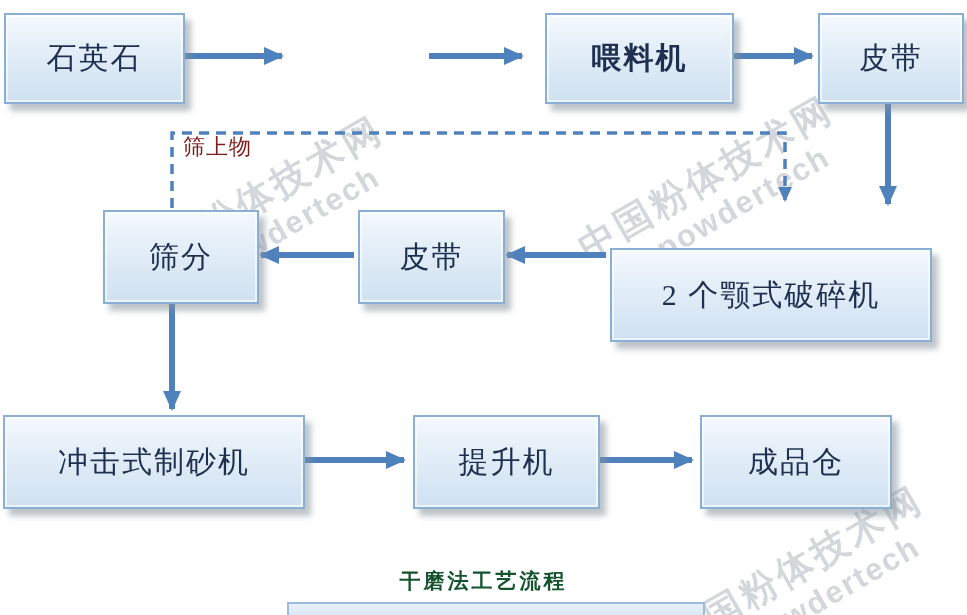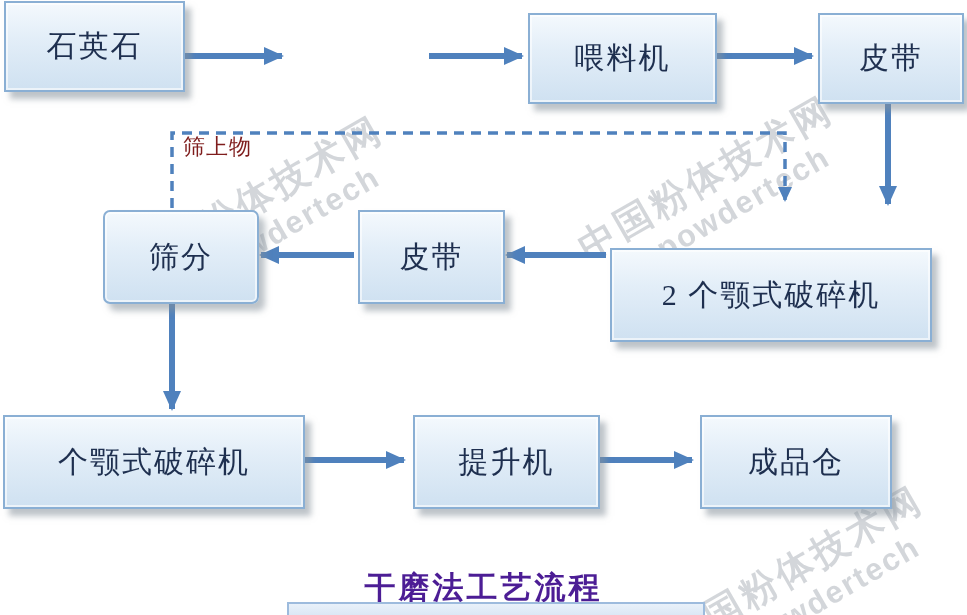--- a/index.html
+++ b/index.html
@@ -13,21 +13,21 @@
     background:linear-gradient(180deg,#f4f9fd 0%,#e3eef8 40%,#cfe1f1 100%);
     box-shadow:6px 7px 6px rgba(135,145,155,0.55), inset 0 0 0 2px rgba(255,255,255,0.6);
     font-size:30px; color:#1e2f4f; letter-spacing:2px; white-space:nowrap;
   }
   .arrow-layer { position:absolute; left:0; top:0; width:967px; height:615px; pointer-events:none; }
   .oversize-label {
     position:absolute; left:183px; top:132px; font-size:22px; color:#7f1d1d; letter-spacing:1px;
   }
   .diagram-title {
     position:absolute; left:0; top:567px; width:100%; text-align:center;
-    font-size:31px; font-weight:bold; color:#4c1d95; letter-spacing:3px;
+    font-size:21px; font-weight:bold; color:#14532d; letter-spacing:3px;
   }
   .partial-box {
     position:absolute; left:287px; top:602px; width:414px; height:30px;
     border:2px solid #9dbbdd;
     background:linear-gradient(180deg,#e9f1fa 0%,#c3d7ec 100%);
   }
   .wm {
     position:absolute; transform:rotate(-30deg); transform-origin:center;
     color:rgba(168,173,182,0.50); text-align:center; pointer-events:none;
     font-family:"Liberation Sans", sans-serif; line-height:1.15;
@@ -76,44 +76,44 @@
     <line x1="354" y1="255" x2="261" y2="255" stroke="#4f81bd" stroke-width="6" marker-end="url(#headBig)"></line>
 
     <line x1="172" y1="302" x2="172" y2="409" stroke="#4f81bd" stroke-width="6" marker-end="url(#headBig)"></line>
 
     <path d="M172,208 L172,133 L785,133 L785,200" fill="none" stroke="#4f81bd" stroke-width="3.5" stroke-dasharray="10 7" marker-end="url(#headSmall)"></path>
 
     <line x1="303" y1="460" x2="404" y2="460" stroke="#4f81bd" stroke-width="6" marker-end="url(#headBig)"></line>
     <line x1="598" y1="460" x2="692" y2="460" stroke="#4f81bd" stroke-width="6" marker-end="url(#headBig)"></line>
   </svg>
 
-  <div class="box" style="left:4px; top:1px; width:177px; height:87px;font-family:Liberation Serif, serif;">
+  <div class="box" style="left:4px; top:13px; width:177px; height:87px;font-family:Liberation Serif, serif;">
     <span>石英石</span>
   </div>
-  <div class="box" style="left:528px; top:13px; width:185px; height:87px;">
+  <div class="box" style="left:545px; top:13px; width:185px; height:87px;font-weight:bold;">
     <span>喂料机</span>
   </div>
   <div class="box" style="left:818px; top:13px; width:142px; height:87px;">
     <span>皮带</span>
   </div>
 
   <div class="oversize-label">筛上物</div>
 
-  <div class="box" style="left:103px; top:210px; width:152px; height:90px;border-radius:7px;">
+  <div class="box" style="left:103px; top:210px; width:152px; height:90px;">
     <span>筛分</span>
   </div>
   <div class="box" style="left:358px; top:210px; width:143px; height:90px;">
     <span>皮带</span>
   </div>
   <div class="box" style="left:610px; top:210px; width:318px; height:90px;margin-top:38px;">
     <span>2 个颚式破碎机</span>
   </div>
 
   <div class="box" style="left:3px; top:415px; width:298px; height:90px;">
-    <span>个颚式破碎机</span>
+    <span>冲击式制砂机</span>
   </div>
   <div class="box" style="left:413px; top:415px; width:183px; height:90px;text-align:center;">
     <span>提升机</span>
   </div>
   <div class="box" style="left:700px; top:415px; width:188px; height:90px;">
     <span>成品仓</span>
   </div>
 
   <div class="diagram-title">干磨法工艺流程</div>
 

